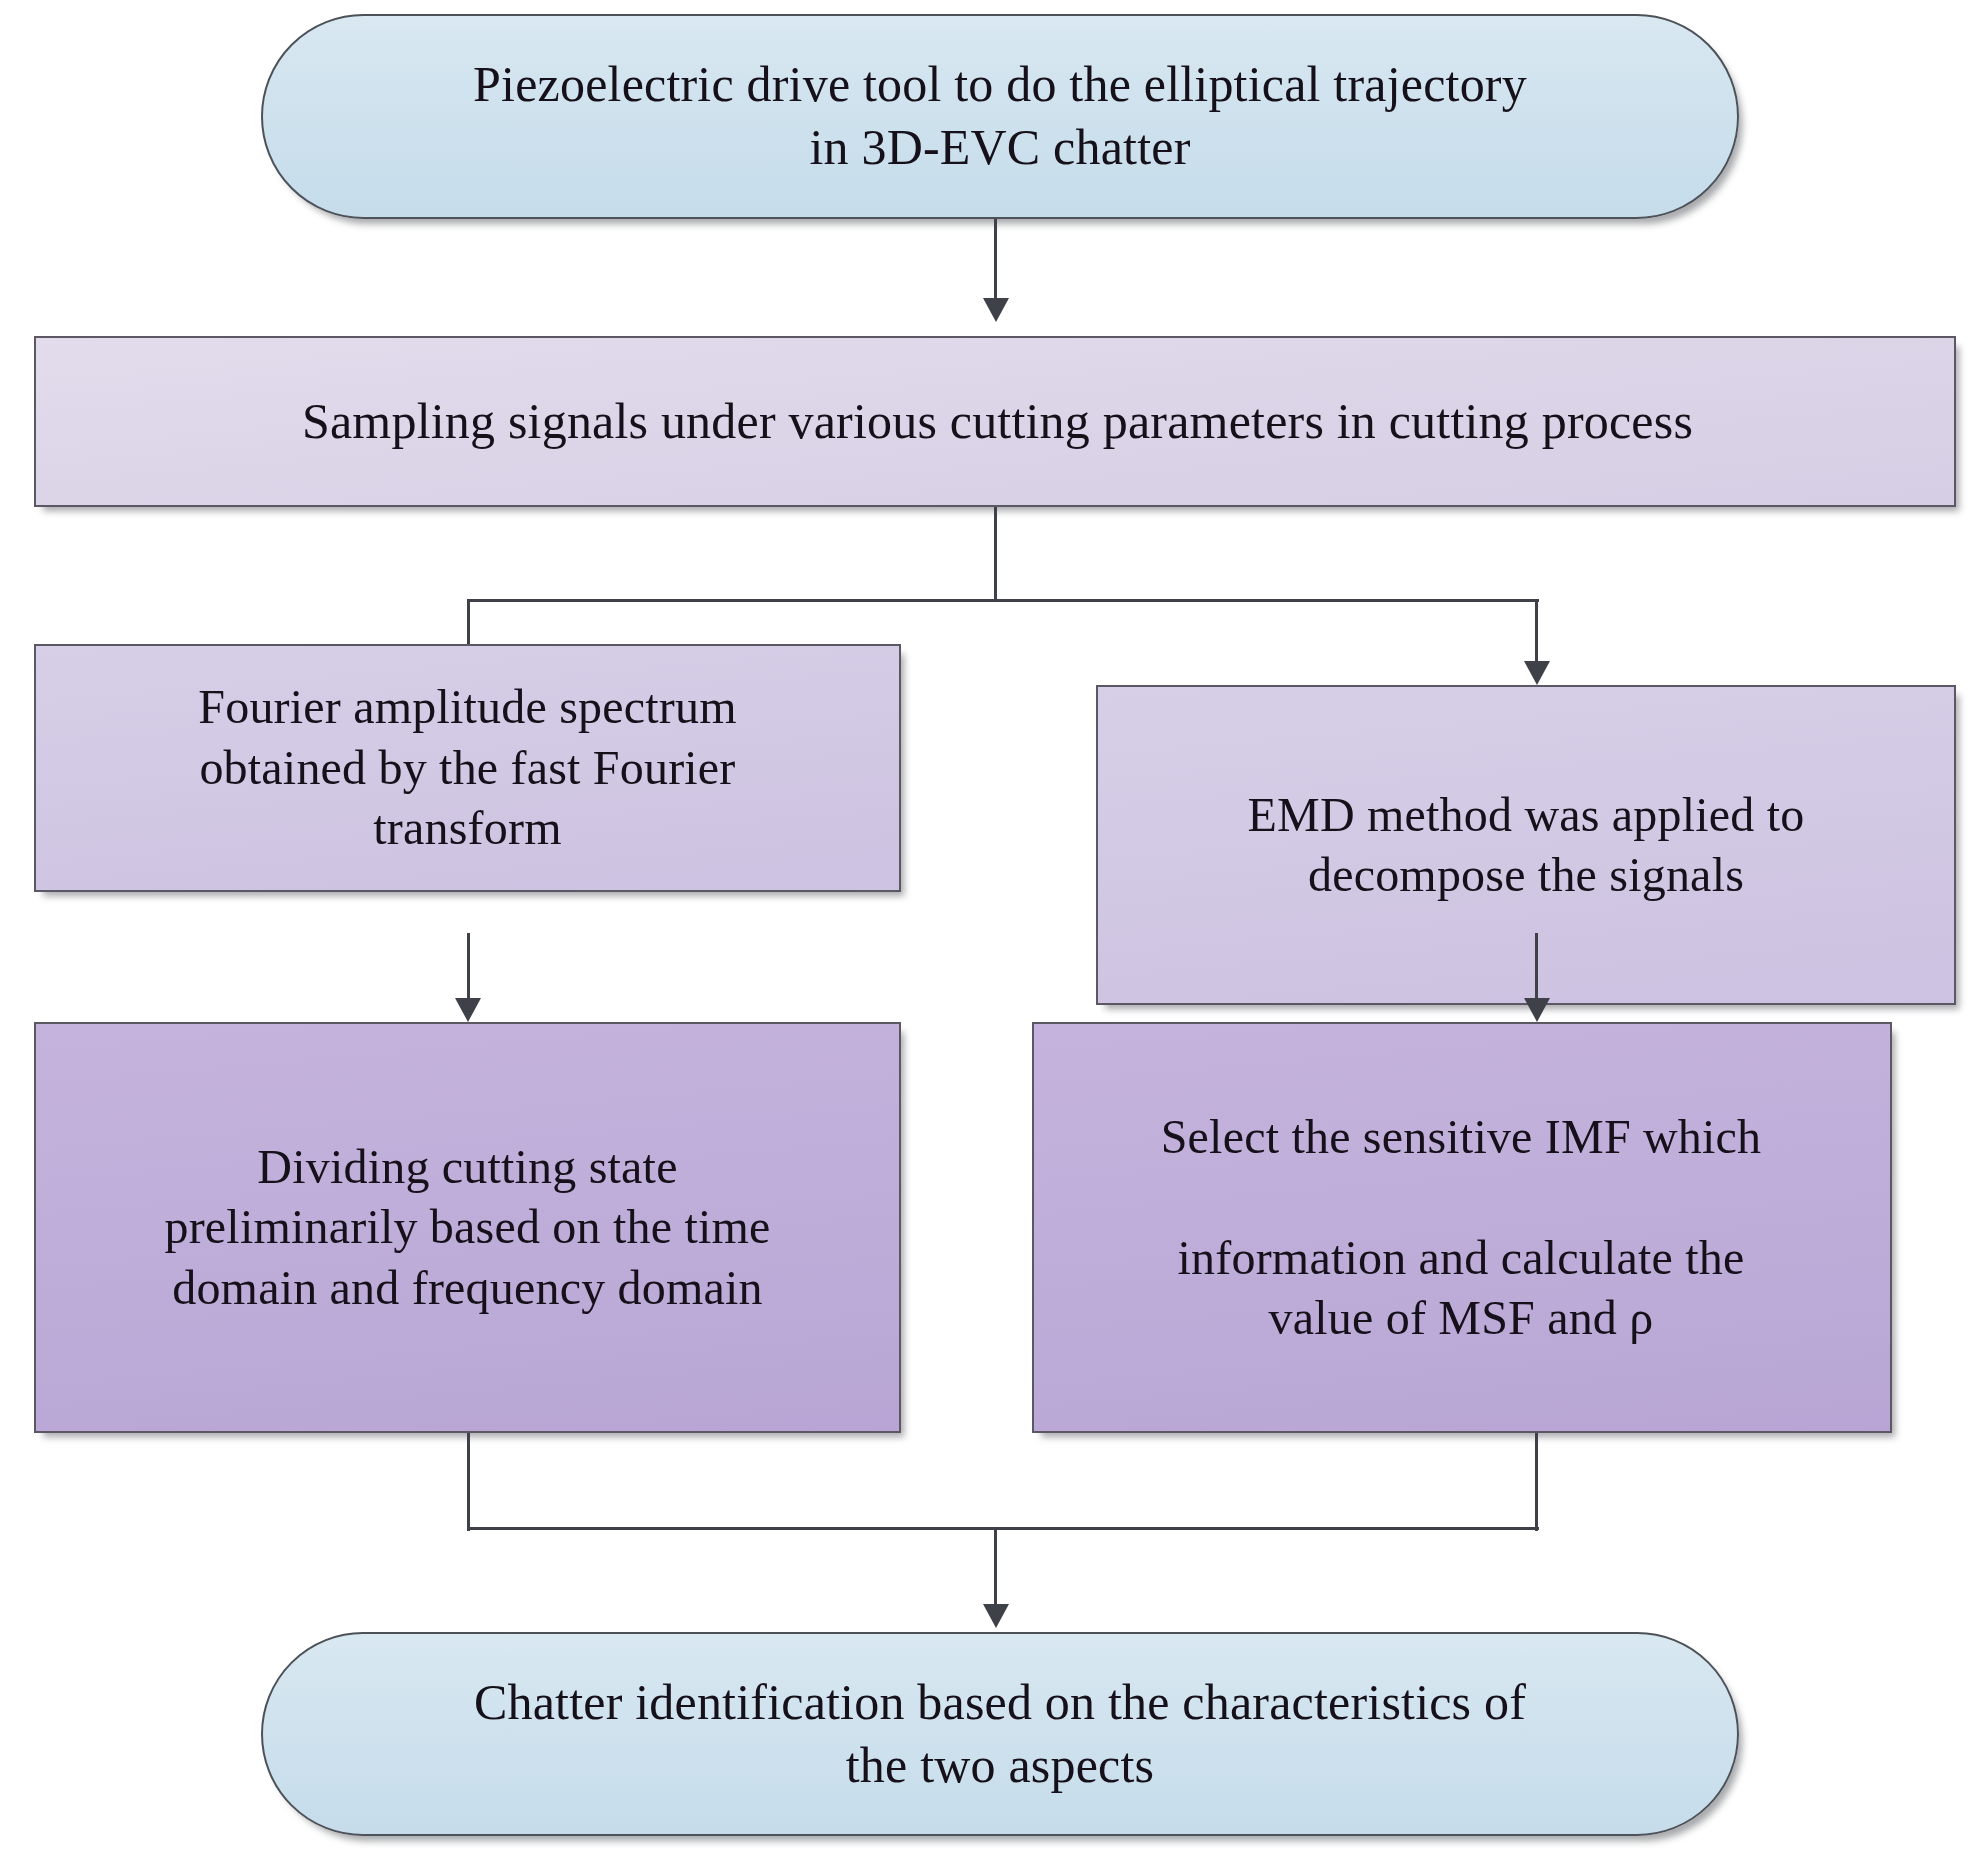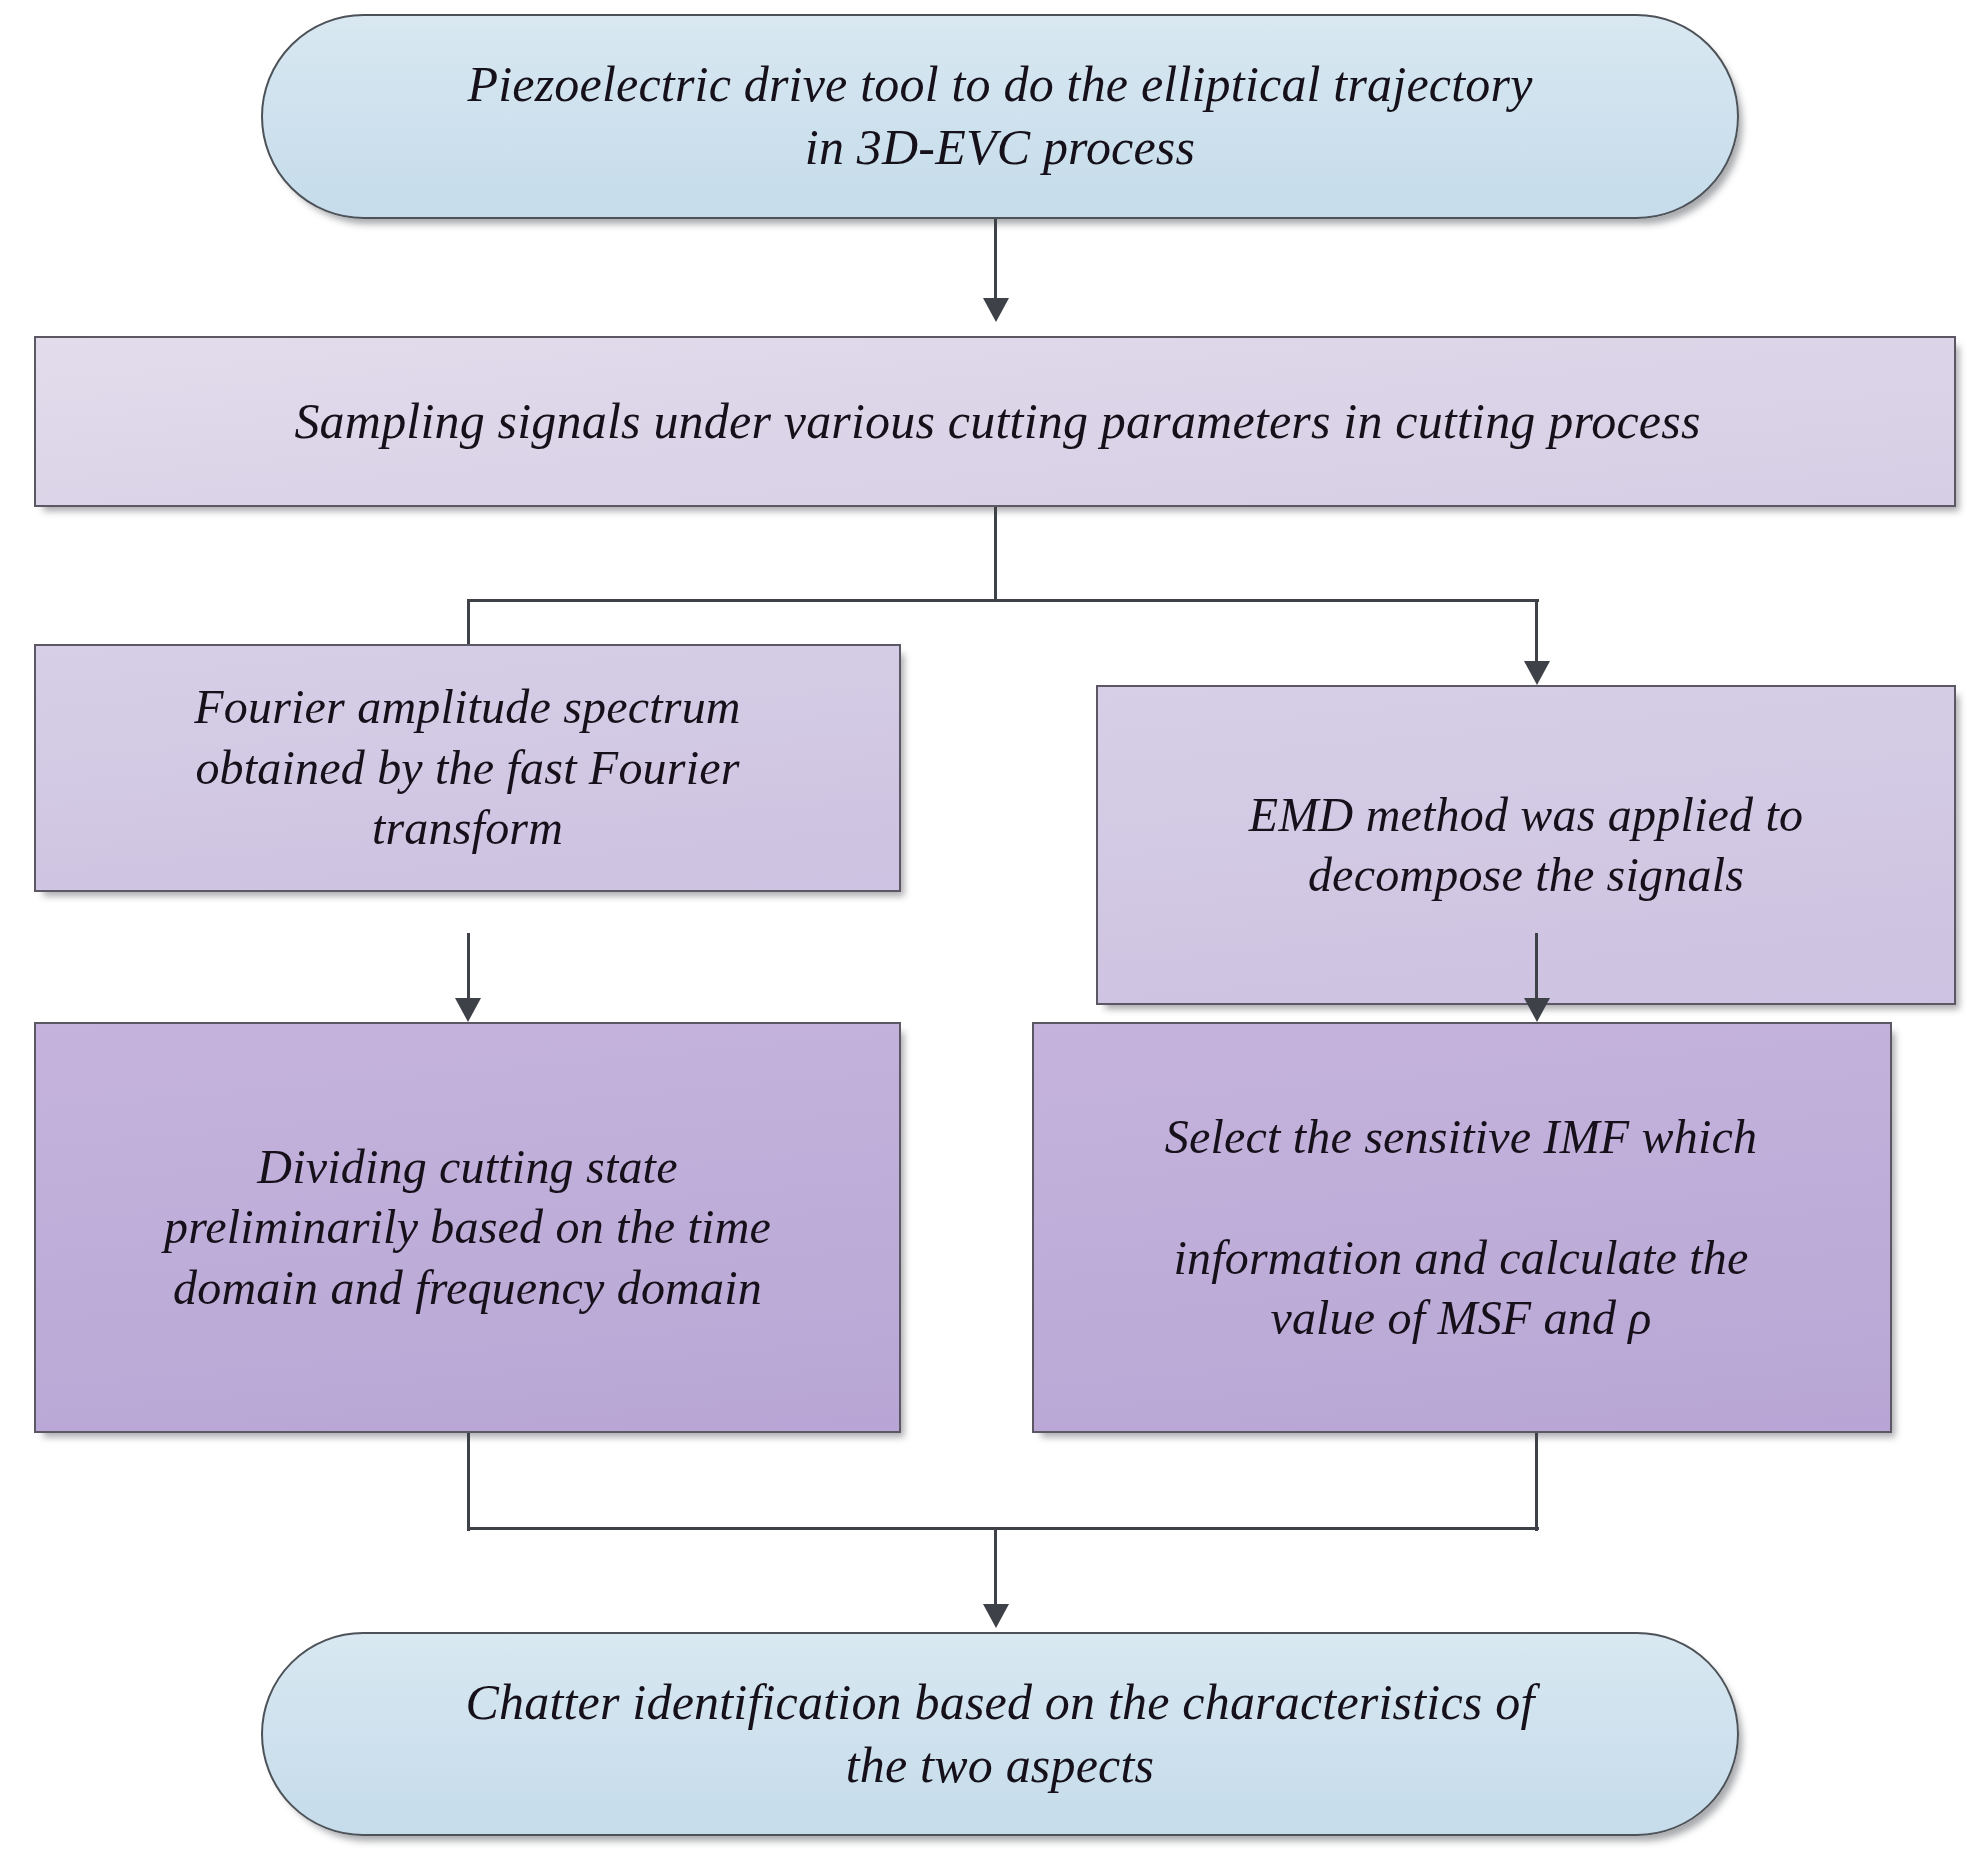--- a/index.html
+++ b/index.html
@@ -21,21 +21,20 @@
     position: absolute;
     box-sizing: border-box;
     display: flex;
     align-items: center;
     justify-content: center;
     text-align: center;
     color: #151019;
     line-height: 1.26;
     letter-spacing: 0.2px;
     padding: 5.1px 22px;
-    font-style: italic;
   }
   .node .txt {
     display: block;
     width: 100%;
   }
 
   
   .terminator {
     border: 2.6px solid #4d5259;
     border-radius: 855px;
@@ -78,21 +77,21 @@
   }
 </style>
 </head>
 <body>
 
 <div id="canvas">
 
   <div class="node terminator" style="left:261px; top:13.7px; width:1478px; height:205px;">
     <span class="txt">
       <span>Piezoelectric drive tool to do the elliptical trajectory</span><br>
-      <span>in 3D-EVC process</span>
+      <span>in 3D-EVC chatter</span>
     </span>
   </div>
 
   <div class="conn v-line" style="left:994px; top:219px; height:86px;"></div>
   <div class="arrow-down" style="left:983px; top:298px;"></div>
 
   <div class="node process p-light" style="left:34px; top:336px; width:1922px; height:171px; font-size:50px;">
     <span class="txt">Sampling signals under various cutting parameters in cutting process</span>
   </div>
 

